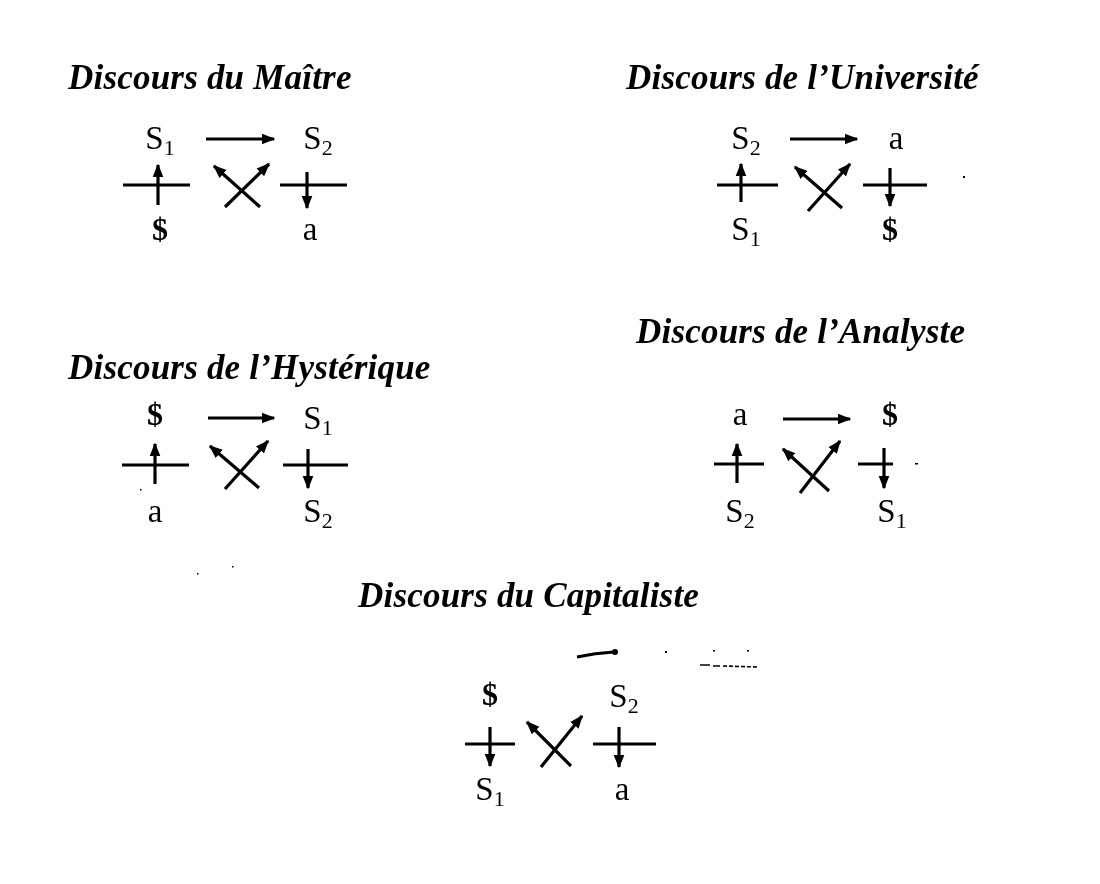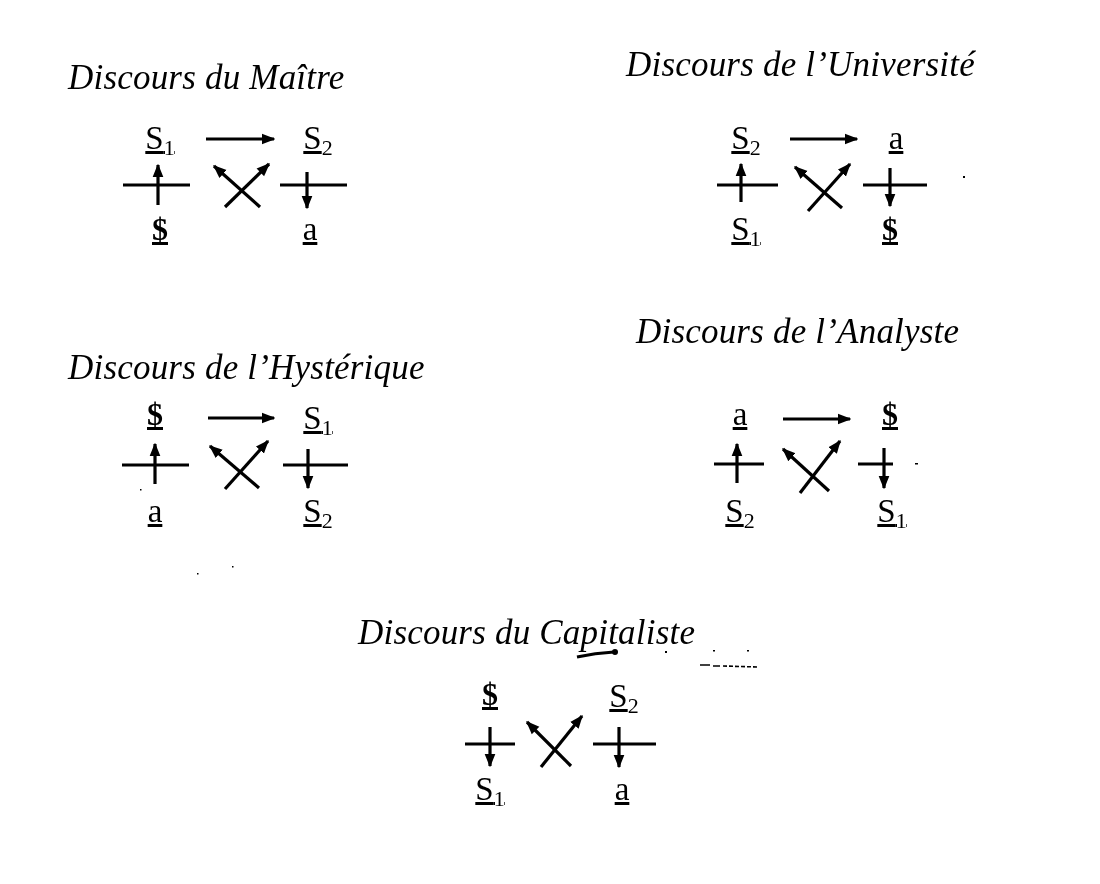--- a/index.html
+++ b/index.html
@@ -1,54 +1,54 @@
 <!DOCTYPE html>
 <html><head>
 <meta charset="utf-8">
 <style>
   html, body { margin:0; padding:0; background:#ffffff; }
   body { width:1100px; height:884px; position:relative; overflow:hidden; font-family:"Liberation Serif","DejaVu Serif",serif; color:#000; }
-  .title { position:absolute; font-style:italic; font-size:35px; white-space:nowrap; line-height:1; letter-spacing:0.2px; }
-  .sym { position:absolute; font-size:33px; line-height:1; white-space:nowrap; transform:translateX(-50%);text-decoration:underline; }
+  .title { position:absolute; font-style:italic; font-size:35px; white-space:nowrap; line-height:1; letter-spacing:0.2px;font-weight:bold; }
+  .sym { position:absolute; font-size:33px; line-height:1; white-space:nowrap; transform:translateX(-50%); }
   .sym sub { font-size:22px; vertical-align:-6px; }
   .dollar { font-weight:bold; font-size:32px; }
   svg.arrows { position:absolute; left:0; top:0; width:1100px; height:884px; }
   .stroke { stroke:#000; stroke-width:3.2; fill:none; stroke-linecap:butt; }
   .head { fill:#000; }
 </style>
 </head>
 <body>
 
 <div class="title" style="left:68px; top:60px;">
   <span>Discours du Ma</span><span>î</span><span>tre</span>
 </div>
 <div class="sym" style="left:160px; top:122px;"><span>S</span><sub>1</sub></div>
 <div class="sym" style="left:318px; top:122px;"><span>S</span><sub>2</sub></div>
 <div class="sym dollar" style="left:160px; top:213px;">$</div>
 <div class="sym" style="left:310px; top:213px;">a</div>
 
-<div class="title" style="left:626px; top:47px;text-align:right;">Discours de l’Université</div>
+<div class="title" style="left:626px; top:60px;text-align:right;">Discours de l’Université</div>
 <div class="sym" style="left:746px; top:122px;"><span>S</span><sub>2</sub></div>
 <div class="sym" style="left:896px; top:122px;">a</div>
 <div class="sym" style="left:746px; top:213px;"><span>S</span><sub>1</sub></div>
 <div class="sym dollar" style="left:890px; top:213px;">$</div>
 
 <div class="title" style="left:68px; top:333px;margin-top:17px;">Discours de l’Hystérique</div>
 <div class="sym dollar" style="left:155px; top:398px;">$</div>
 <div class="sym" style="left:318px; top:402px;"><span>S</span><sub>1</sub></div>
 <div class="sym" style="left:155px; top:495px;">a</div>
 <div class="sym" style="left:318px; top:495px;"><span>S</span><sub>2</sub></div>
 
 <div class="title" style="left:636px; top:314px;">Discours de l’Analyste</div>
 <div class="sym" style="left:740px; top:398px;">a</div>
 <div class="sym dollar" style="left:890px; top:398px;">$</div>
 <div class="sym" style="left:740px; top:495px;"><span>S</span><sub>2</sub></div>
 <div class="sym" style="left:892px; top:495px;"><span>S</span><sub>1</sub></div>
 
-<div class="title" style="left:358px; top:615px;">Discours du Capitaliste</div>
+<div class="title" style="left:358px; top:578px;">Discours du Capitaliste</div>
 <div class="sym dollar" style="left:490px; top:678px;">$</div>
 <div class="sym" style="left:624px; top:680px;"><span>S</span><sub>2</sub></div>
 <div class="sym" style="left:490px; top:773px;"><span>S</span><sub>1</sub></div>
 <div class="sym" style="left:622px; top:773px;">a</div>
 
 <svg class="arrows" viewBox="0 0 1100 884">
   <defs>
     <marker id="ah" viewBox="0 0 10 10" refX="9" refY="5" markerWidth="4.2" markerHeight="4.2" orient="auto">
       <path d="M0,1 L10,5 L0,9 Z" class="head"></path>
     </marker>

